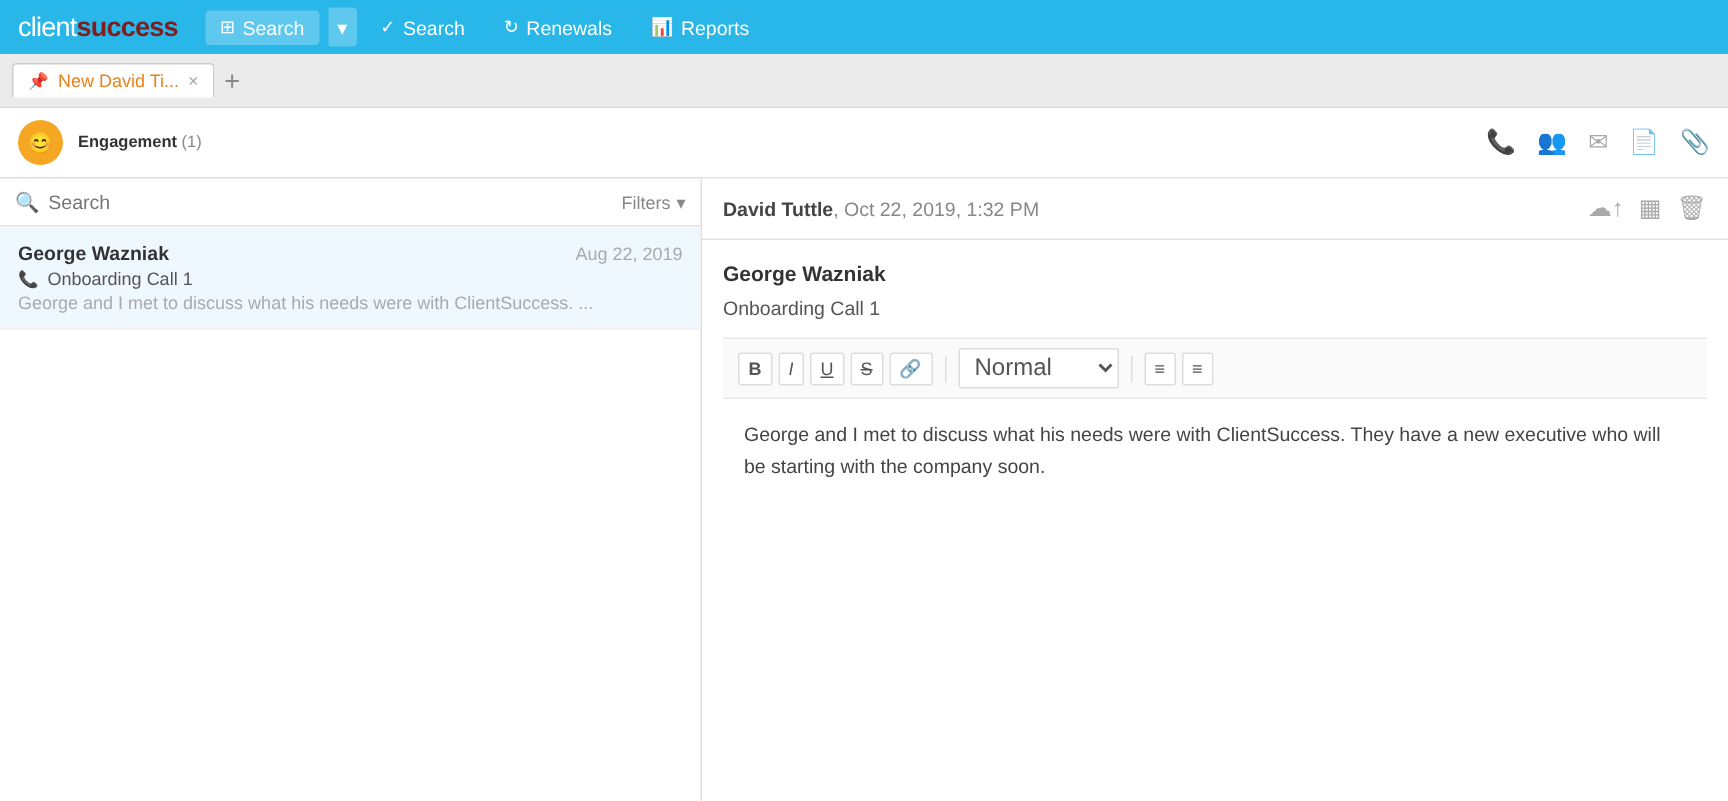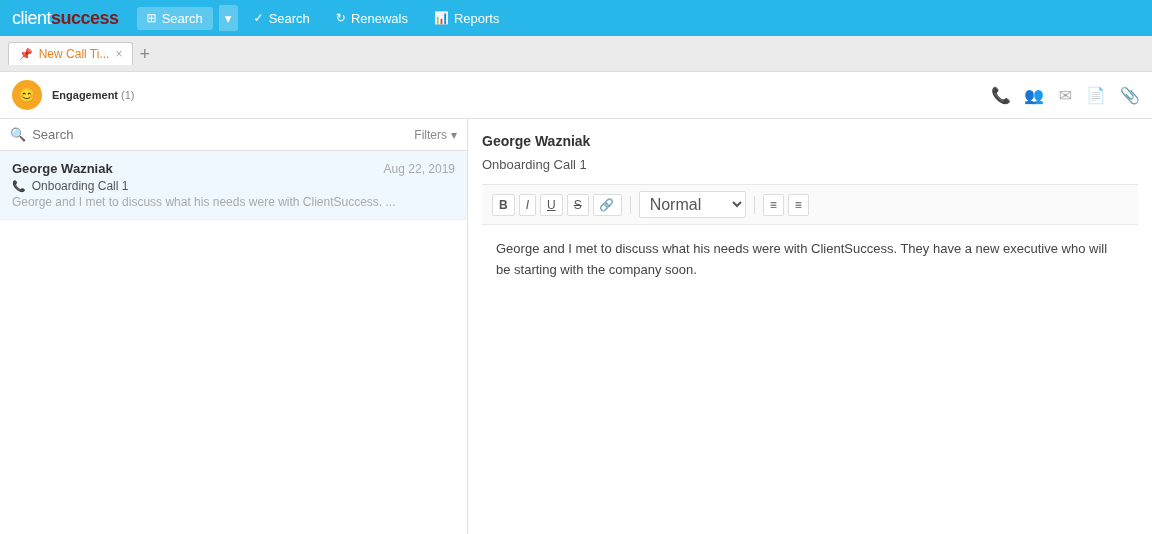--- a/index.html
+++ b/index.html
@@ -323,21 +323,21 @@
   </button>
   <button class="nav-btn">
     <span class="nav-icon">📊</span>
     <span>Reports</span>
   </button>
 </nav>
 
 <div class="tab-bar">
   <div class="tab">
     <span class="tab-pin">📌</span>
-    <span>New Call Ti...</span>
+    <span>New David Ti...</span>
     <span class="tab-close">×</span>
   </div>
   <button class="tab-add">+</button>
 </div>
 
 <div class="main">
 
   <div class="engagement-header">
     <div class="engagement-left">
       <div class="engagement-avatar">
@@ -380,20 +380,30 @@
           <div class="contact-subtitle">
             <span class="phone-icon">📞</span>
             <span>Onboarding Call 1</span>
           </div>
           <div class="contact-preview">George and I met to discuss what his needs were with ClientSuccess. ...</div>
         </div>
       </div>
     </div>
 
     <div class="right-panel">
+      <div class="note-header">
+        <div class="note-meta">
+          <span class="note-author">David Tuttle</span>,&nbsp;<span>Oct 22, 2019, 1:32 PM</span>
+        </div>
+        <div class="note-header-actions">
+          <span class="note-header-icon">☁↑</span>
+          <span class="note-header-icon">▦</span>
+          <span class="note-header-icon">🗑</span>
+        </div>
+      </div>
 
       <div class="note-content">
         <div class="note-name">George Wazniak</div>
         <div class="note-call-title">Onboarding Call 1</div>
 
         <div class="editor-toolbar">
           <button class="toolbar-btn bold">B</button>
           <button class="toolbar-btn italic">I</button>
           <button class="toolbar-btn underline">U</button>
           <button class="toolbar-btn strike">S</button>

